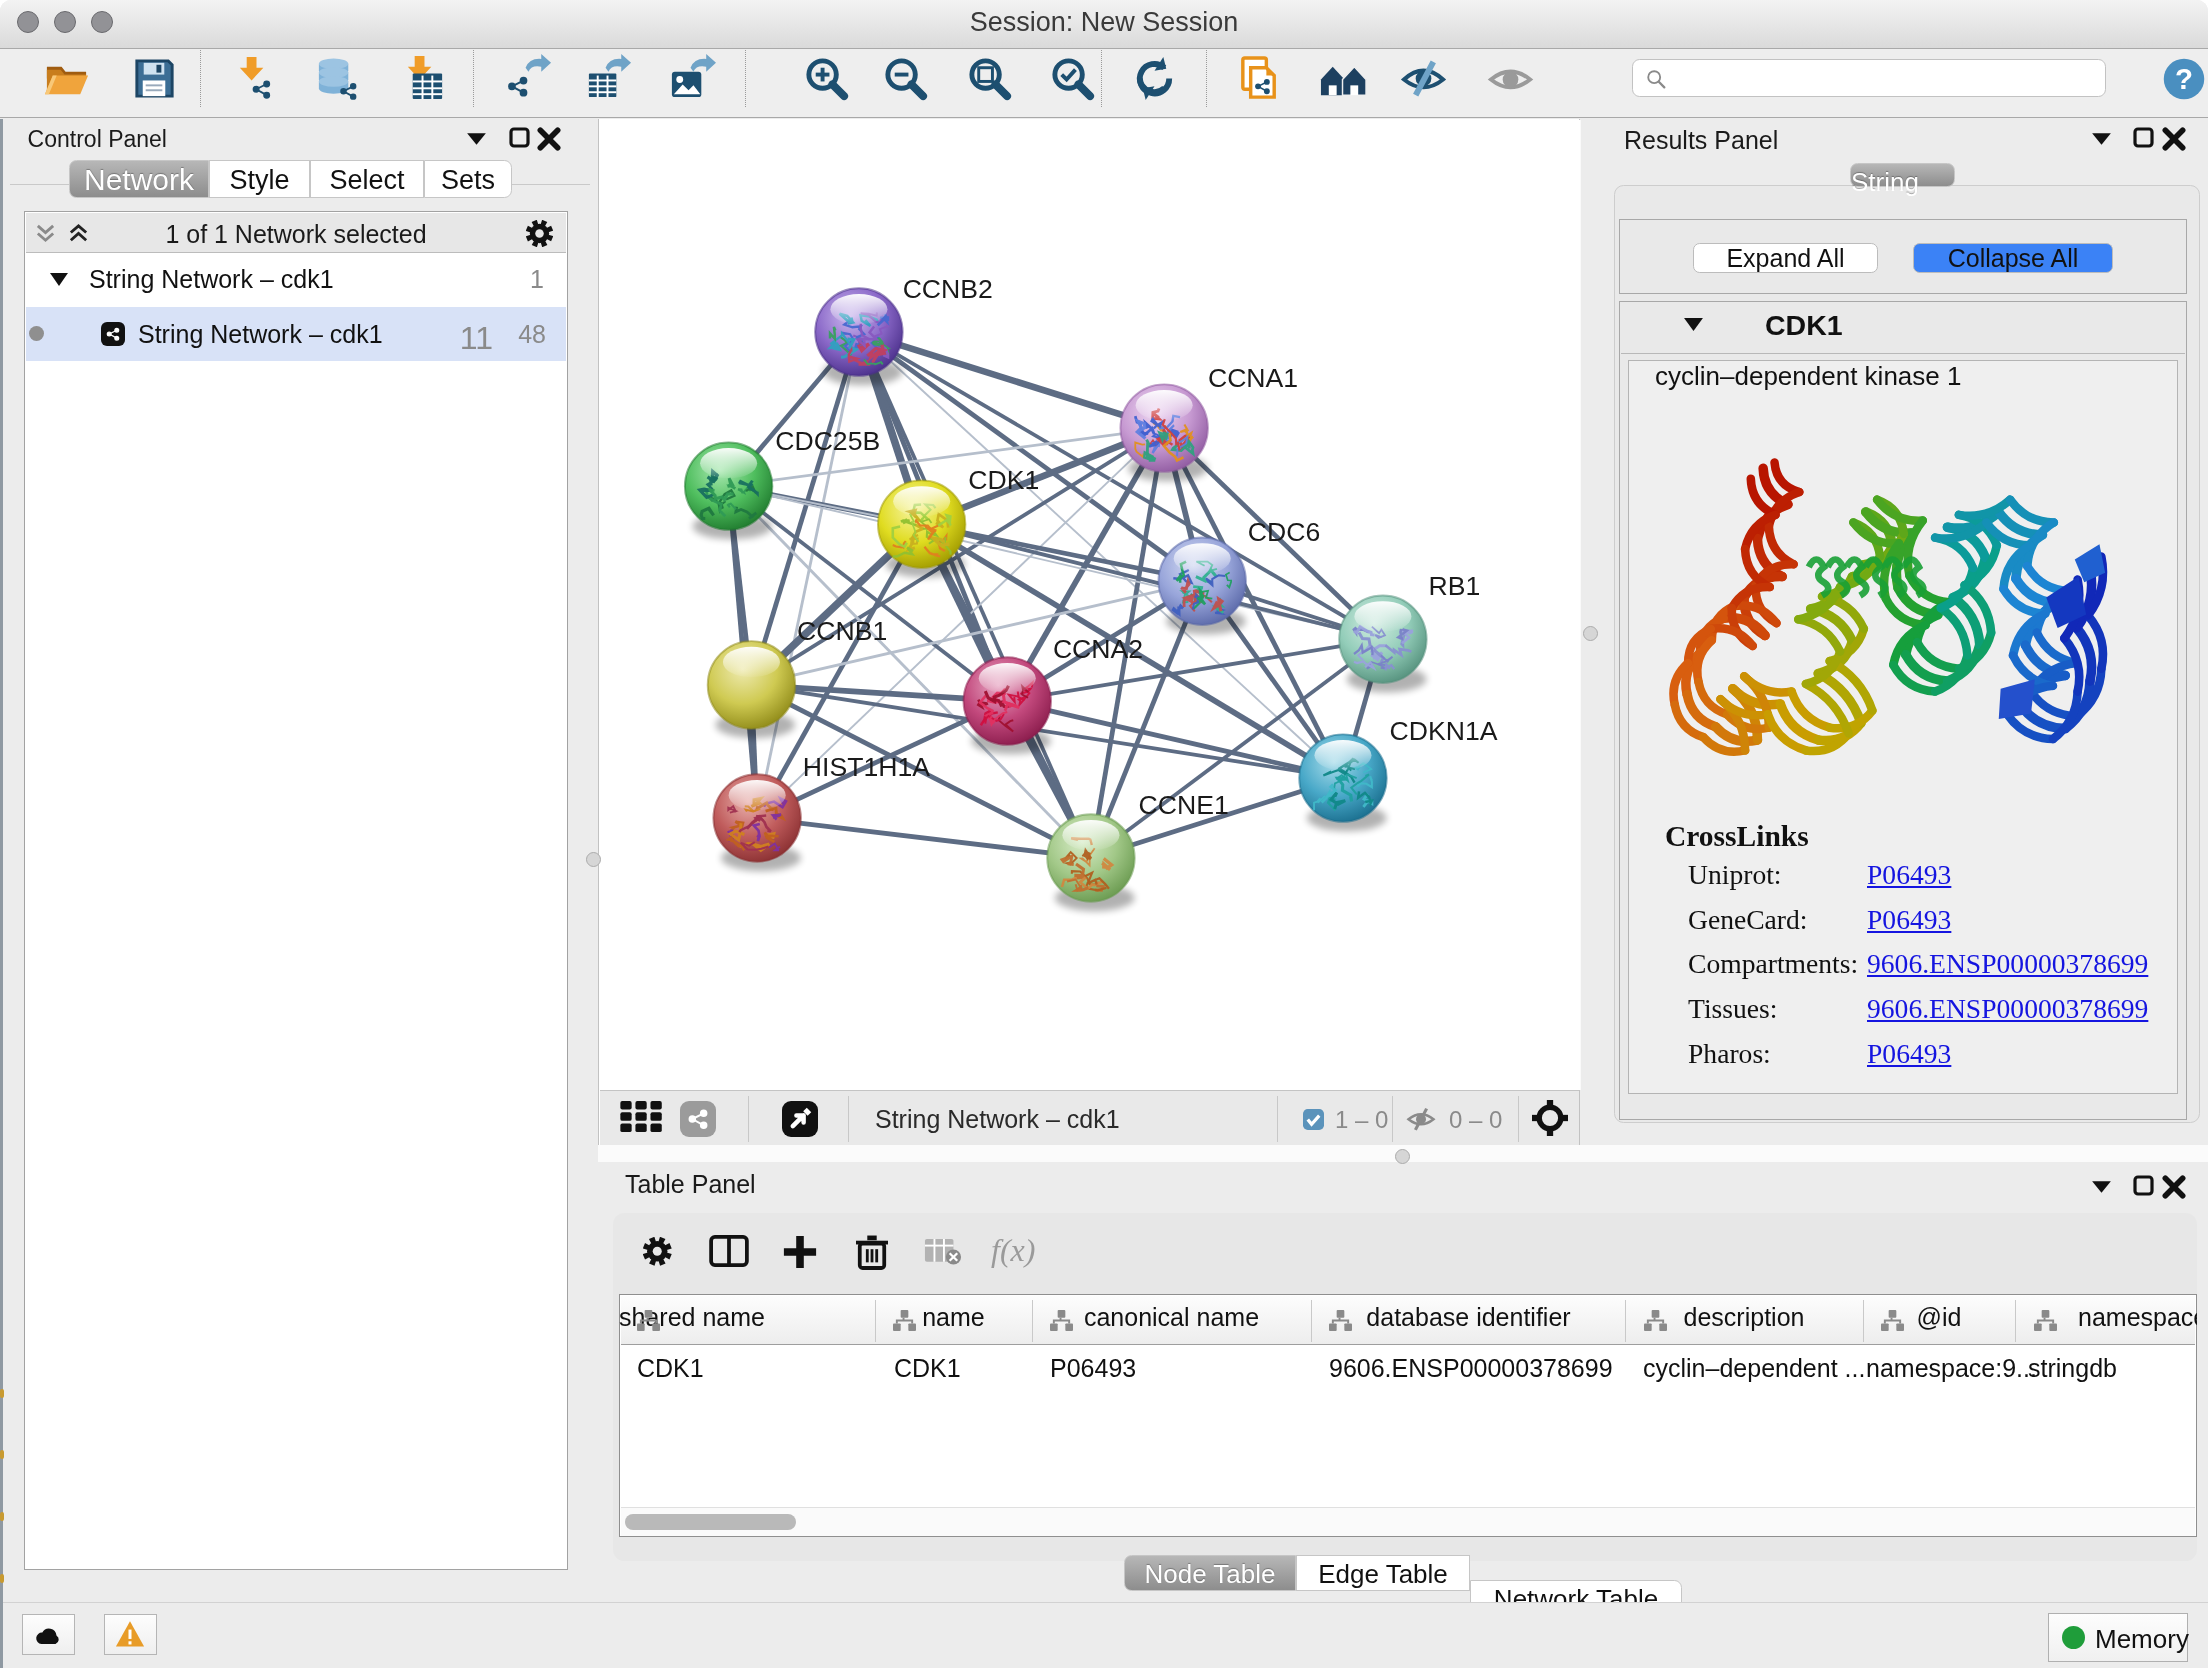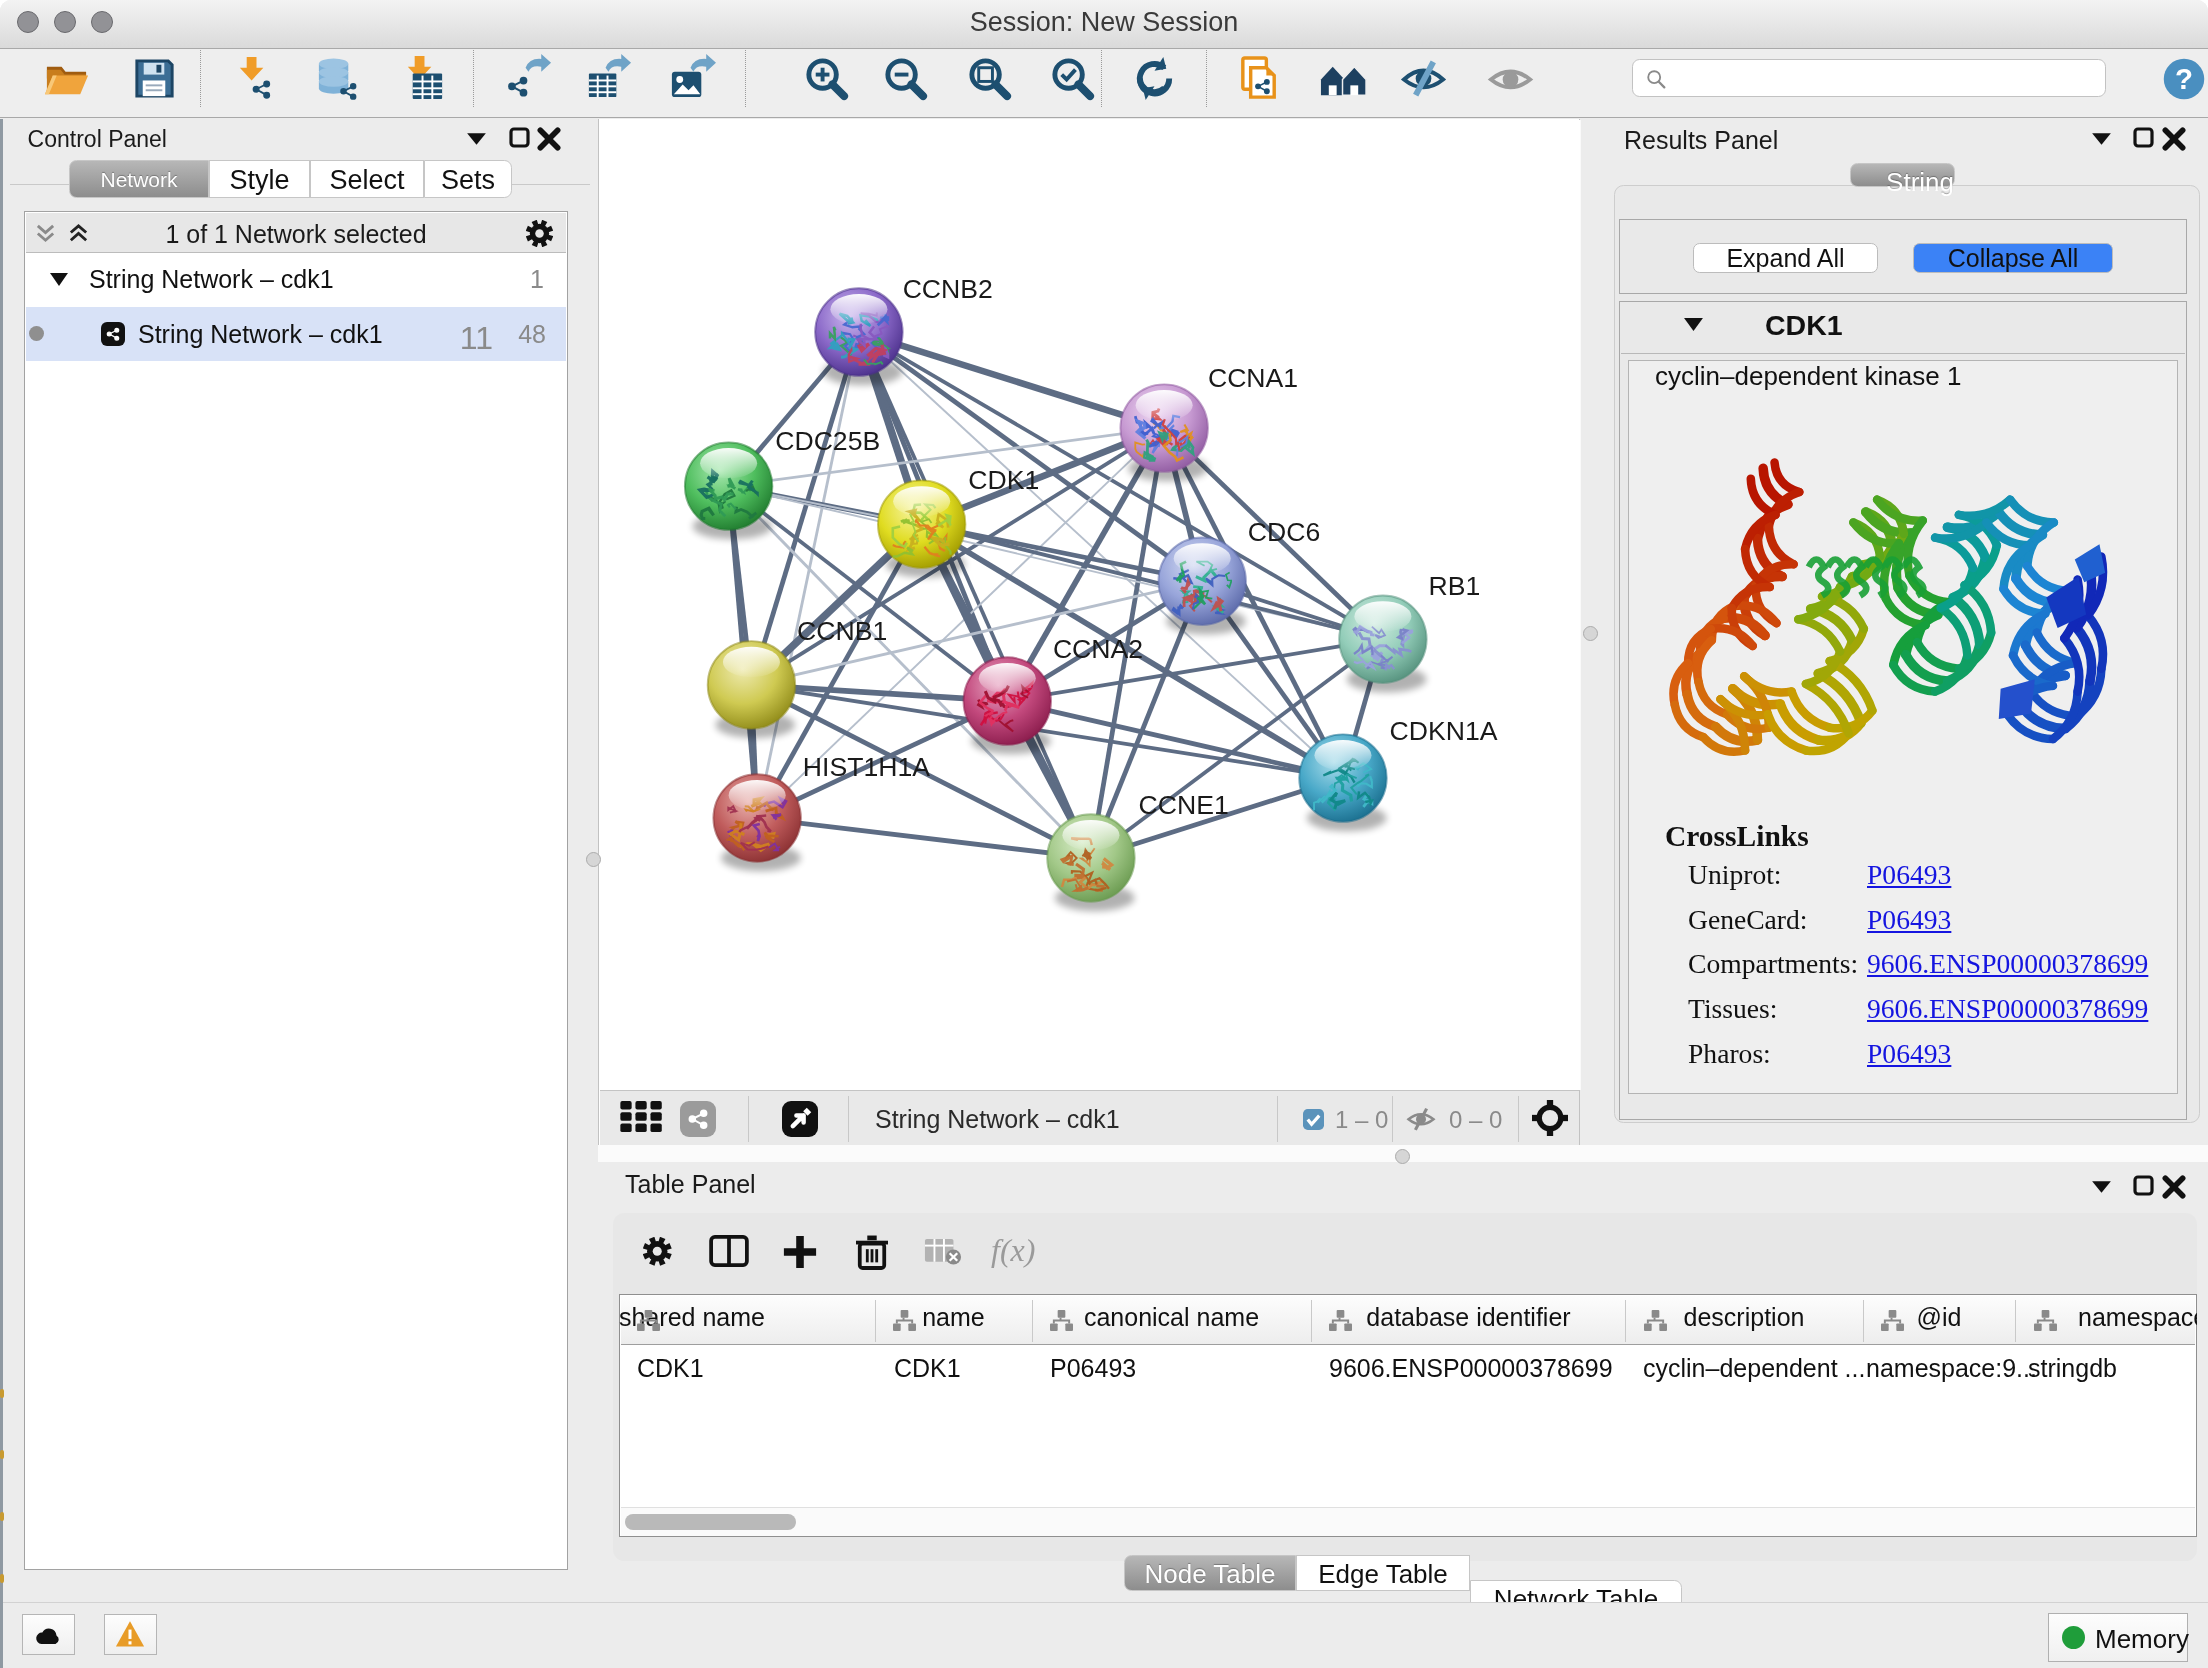--- a/index.html
+++ b/index.html
@@ -158,21 +158,21 @@
 <svg class="abs" style="left:464px;top:126px" width="25" height="25" viewBox="0 0 24 24">
     <path d="M3 7 h18 l-9 11 z" fill="#111"></path>
   </svg>
 <svg class="abs" style="left:508px;top:126px" width="24" height="24" viewBox="0 0 24 24">
     <rect x="3" y="3" width="17" height="17" rx="3" fill="none" stroke="#111" stroke-width="3.2"></rect>
   </svg>
 <svg class="abs" style="left:536px;top:126px" width="26" height="26" viewBox="0 0 24 24">
     <path d="M4 4 L20 20 M20 4 L4 20" stroke="#111" stroke-width="5.2" stroke-linecap="round"></path>
   </svg>
 <div class="abs" style="left:9.5px;top:184px;width:580px;border-top:1.9px solid #c9c9c9"></div>
-<div class="abs" style="left:69px;top:160px;width:140px;height:38px;background:linear-gradient(#b7b7b7,#8d8d8d);color:#fff;text-shadow:0 -1px 1px rgba(0,0,0,0.3);font-size:21px;line-height:38px;text-align:center;border:1px solid #c6c6c6;box-sizing:border-box;border-radius:7.6px 0 0 7.6px;">Network</div>
+<div class="abs" style="left:69px;top:160px;width:140px;height:38px;background:linear-gradient(#b7b7b7,#8d8d8d);color:#fff;text-shadow:0 -1px 1px rgba(0,0,0,0.3);font-size:30px;line-height:38px;text-align:center;border:1px solid #c6c6c6;box-sizing:border-box;border-radius:7.6px 0 0 7.6px;">Network</div>
 <div class="abs" style="left:209px;top:160px;width:101px;height:38px;background:#fff;color:#111;font-size:27px;line-height:38px;text-align:center;border:1px solid #c6c6c6;box-sizing:border-box;">Style</div>
 <div class="abs" style="left:310px;top:160px;width:114px;height:38px;background:#fff;color:#111;font-size:27px;line-height:38px;text-align:center;border:1px solid #c6c6c6;box-sizing:border-box;">Select</div>
 <div class="abs" style="left:424px;top:160px;width:88px;height:38px;background:#fff;color:#111;font-size:27px;line-height:38px;text-align:center;border:1px solid #c6c6c6;box-sizing:border-box;border-radius:0 7.6px 7.6px 0;">Sets</div>
 <div class="abs" style="left:24px;top:211px;width:544px;height:1359px;border:1.9px solid #a2a2a2;box-sizing:border-box;background:#fff"></div>
 <div class="abs" style="left:26px;top:213px;width:540px;height:40px;background:#e7e7e7;border-bottom:1.9px solid #bcbcbc;box-sizing:border-box"></div>
 <svg class="abs" style="left:34px;top:222px" width="23" height="23" viewBox="0 0 24 24">
     <path d="M4 4 l8 7 8 -7 M4 12 l8 7 8 -7" fill="none" stroke="#8a8a8a" stroke-width="3"></path>
   </svg>
 <svg class="abs" style="left:67px;top:222px" width="23" height="23" viewBox="0 0 24 24">
     <path d="M4 11 l8 -7 8 7 M4 19 l8 -7 8 7" fill="none" stroke="#222" stroke-width="3"></path>
@@ -620,21 +620,21 @@
 <svg class="abs" style="left:2089px;top:126px" width="25" height="25" viewBox="0 0 24 24">
     <path d="M3 7 h18 l-9 11 z" fill="#111"></path>
   </svg>
 <svg class="abs" style="left:2132px;top:126px" width="24" height="24" viewBox="0 0 24 24">
     <rect x="3" y="3" width="17" height="17" rx="3" fill="none" stroke="#111" stroke-width="3.2"></rect>
   </svg>
 <svg class="abs" style="left:2161px;top:126px" width="26" height="26" viewBox="0 0 24 24">
     <path d="M4 4 L20 20 M20 4 L4 20" stroke="#111" stroke-width="5.2" stroke-linecap="round"></path>
   </svg>
 <div class="abs" style="left:1614px;top:185px;width:586px;height:938px;background:#e9e9e9;border:1px solid #cdcdcd;border-radius:9.5px;box-sizing:border-box"></div>
-<div class="abs" style="left:1850px;top:163px;width:105px;height:24px;background:linear-gradient(#b7b7b7,#8d8d8d);color:#fff;text-shadow:0 -1px 1px rgba(0,0,0,0.3);font-size:26px;line-height:36px;text-align:right;border:1px solid #c6c6c6;box-sizing:border-box;border-radius:7.6px;">String</div>
+<div class="abs" style="left:1850px;top:163px;width:105px;height:24px;background:linear-gradient(#b7b7b7,#8d8d8d);color:#fff;text-shadow:0 -1px 1px rgba(0,0,0,0.3);font-size:26px;line-height:36px;text-align:left;border:1px solid #c6c6c6;box-sizing:border-box;border-radius:7.6px;">String</div>
 <div class="abs" style="left:1619px;top:219px;width:568px;height:75px;border:1.9px solid #a8a8a8;box-sizing:border-box"></div>
 <div class="abs" style="left:1693px;top:243px;width:185px;height:30px;background:#fff;border:1px solid #bcbcbc;border-radius:6.7px;font-size:25px;line-height:28.5px;text-align:center;color:#111;box-sizing:border-box">Expand All</div>
 <div class="abs" style="left:1913px;top:243px;width:200px;height:30px;background:#3b82f6;border:1px solid #bcbcbc;border-radius:6.7px;font-size:25px;line-height:28.5px;text-align:center;color:#111;box-sizing:border-box">Collapse All</div>
 <div class="abs" style="left:1619px;top:301px;width:568px;height:819px;border:1.9px solid #a8a8a8;box-sizing:border-box"></div>
 <svg class="abs" style="left:1683px;top:316px" width="21" height="17" viewBox="0 0 22 18">
     <path d="M1 2 h20 l-10 14 z" fill="#111"></path>
   </svg>
 <div class="abs" style="left:1765px;top:309px;font-size:28.5px;font-weight:bold;color:#111">CDK1</div>
 <div class="abs" style="left:1621px;top:353px;width:564px;border-top:1.9px solid #b8b8b8"></div>
 <div class="abs" style="left:1628px;top:360px;width:550px;height:734px;border:1.9px solid #b4b4b4;box-sizing:border-box;background:#efefef"></div>

